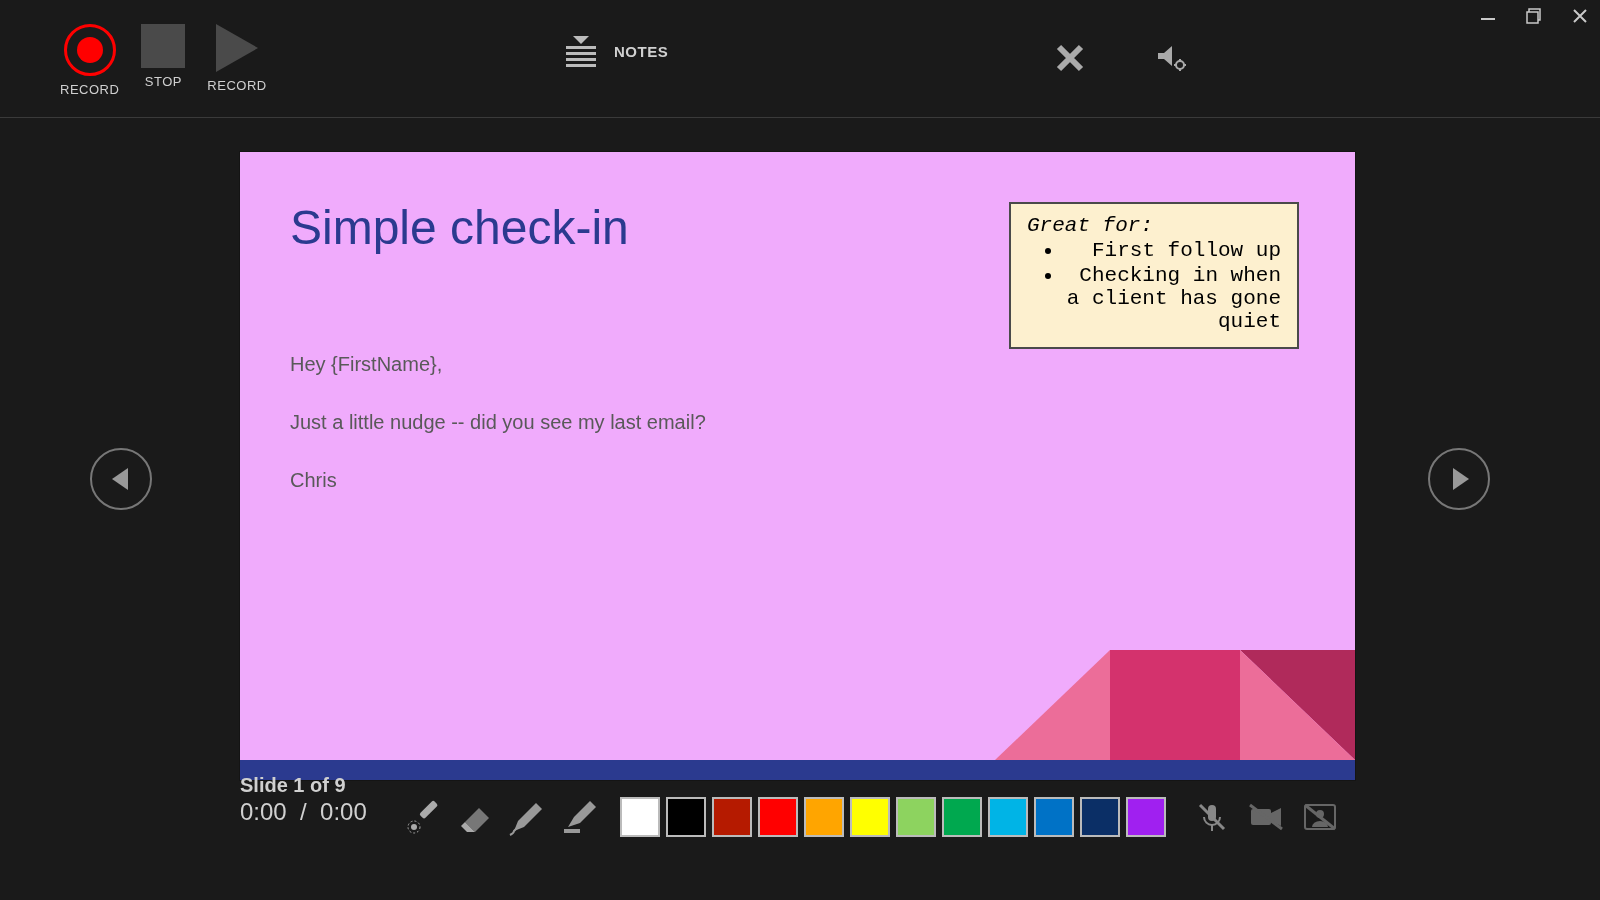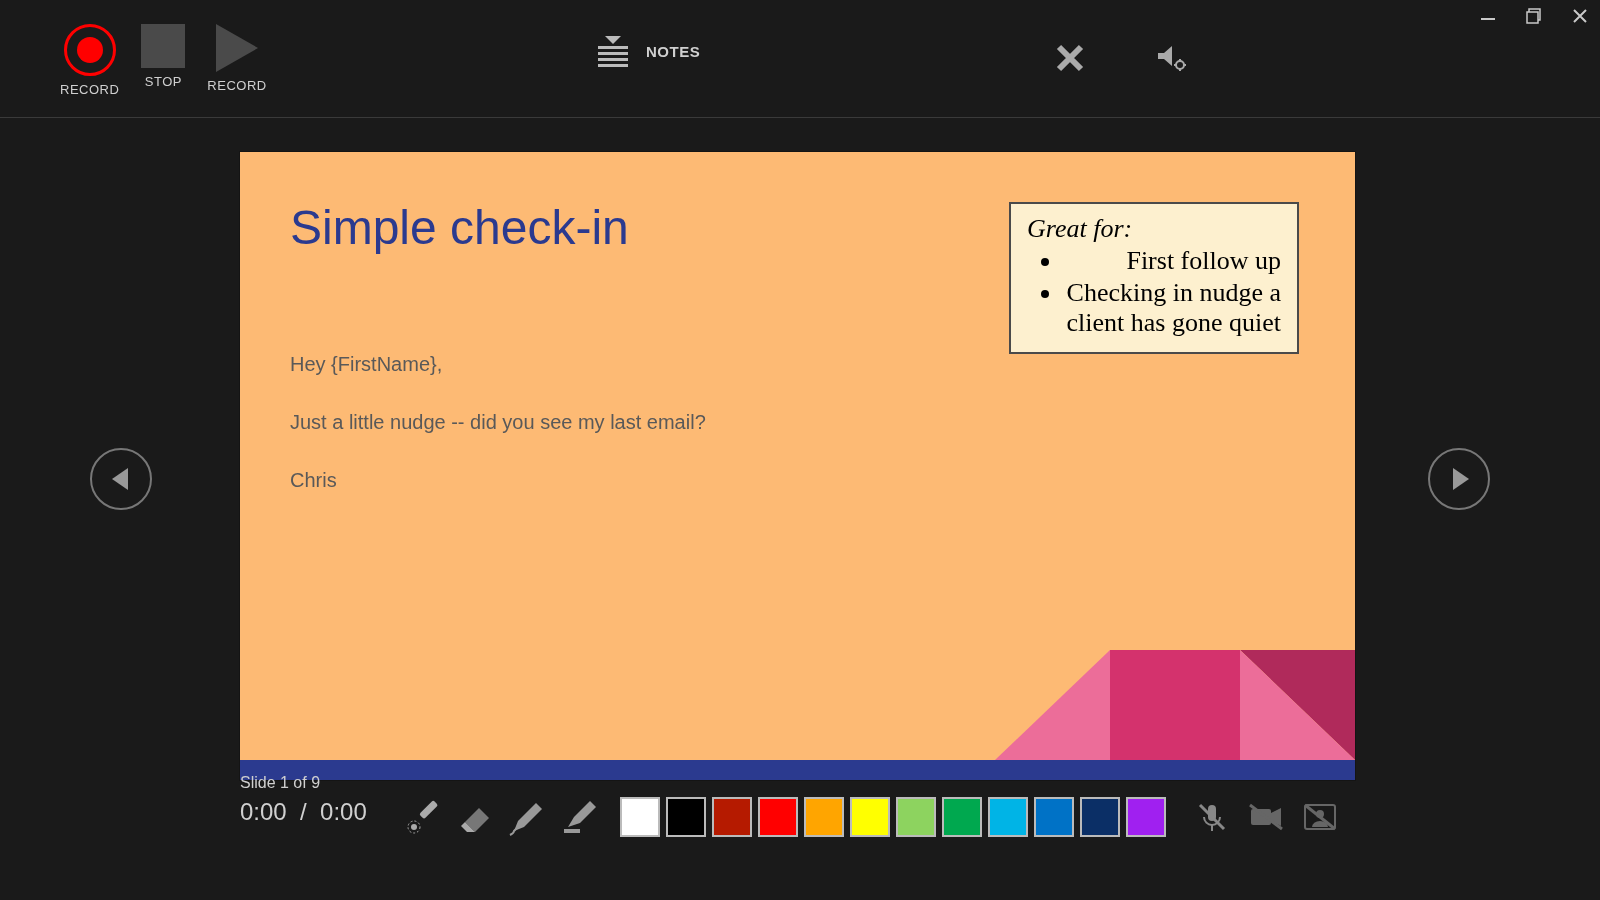--- a/index.html
+++ b/index.html
@@ -29,58 +29,58 @@
   .tool-label { color:#d0d0d0; font-size:13px; letter-spacing:.5px; }
   .rec-circle{
     width:52px;height:52px;border-radius:50%;border:3px solid #ff0000;
     display:flex;align-items:center;justify-content:center;
   }
   .rec-circle::after{content:"";width:26px;height:26px;border-radius:50%;background:#ff0000;}
   .stop-square{width:44px;height:44px;background:#4a4a4a;}
   .play-tri{width:0;height:0;border-left:42px solid #4a4a4a;border-top:24px solid transparent;border-bottom:24px solid transparent;}
   
   .notes-btn{
-    position:absolute; left:598px; top:36px;
+    position:absolute; left:566px; top:36px;
     display:flex; align-items:center; gap:18px; cursor:pointer;
   }
   .notes-icon{display:flex;flex-direction:column;align-items:center;gap:0;}
   .notes-caret{width:0;height:0;border-left:8px solid transparent;border-right:8px solid transparent;border-top:8px solid #bbb;margin-bottom:2px;}
   .notes-lines{display:flex;flex-direction:column;gap:3px;}
   .notes-lines span{display:block;width:30px;height:3px;background:#bbb;}
   .notes-label{color:#d0d0d0;font-size:15px;font-weight:600;letter-spacing:.5px;}
   
   .mid-icons{position:absolute;left:1050px;top:38px;display:flex;gap:62px;}
   .mid-icons .ic{width:40px;height:40px;cursor:pointer;display:flex;align-items:center;justify-content:center;}
   
   .stage{
     position:absolute; left:0; right:0; top:118px; bottom:116px;
   }
   .slide{
     position:absolute; left:240px; top:34px;
     width:1115px; height:628px;
-    background:#fdba74;
+    background:#f0abfc;
     box-shadow:0 0 0 1px rgba(0,0,0,.2);
     overflow:hidden;
   }
   .slide-title{
     position:absolute; left:50px; top:48px;
     font-size:48px; color:#2b3a8f; font-weight:400;
     font-family:Arial,sans-serif;
   }
   .body-text{
     position:absolute; left:50px; top:172px;
     color:#595959; font-size:20px; line-height:1.4;
     font-family:Arial,sans-serif;
   }
   .body-text p{margin-bottom:30px;margin-top:26px;}
   .callout{
     position:absolute; right:56px; top:50px; width:290px;
     background:#fdf0cf; border:2px solid #4a4a4a;
     padding:10px 16px 12px 16px;
-    color:#000; font-family:Liberation Serif, serif; font-size:26px;
+    color:#000; font-family:Liberation Mono, monospace; font-size:21px;
   }
   .callout-title{font-style:italic;}
   .callout ul{margin:2px 0 0 36px;}
   .callout li{margin:2px 0;text-align:right;}
   
   .deco{position:absolute;left:0;right:0;bottom:0;height:150px;pointer-events:none;}
   
   .nav-arrow{
     position:absolute; top:330px;
     width:62px;height:62px;border:2px solid #777;border-radius:50%;
@@ -90,21 +90,21 @@
   .nav-left{left:90px;}
   .nav-right{right:110px;}
   .arrow-l{width:0;height:0;border-right:16px solid #999;border-top:11px solid transparent;border-bottom:11px solid transparent;margin-left:-3px;}
   .arrow-r{width:0;height:0;border-left:16px solid #999;border-top:11px solid transparent;border-bottom:11px solid transparent;margin-right:-3px;}
   
   .bottom{
     position:absolute;left:0;right:0;bottom:55px;height:75px;
     padding-left:240px;
     display:flex;align-items:flex-start;
   }
-  .slide-count{color:#d0d0d0;font-size:16px;margin-top:4px;}
+  .slide-count{color:#d0d0d0;font-size:20px;margin-top:4px;font-weight:bold;}
   .timers{color:#d0d0d0;font-size:24px;margin-top:28px;position:absolute;left:240px;}
   .tool-row{
     position:absolute;left:402px;bottom:6px;
     display:flex;align-items:center;gap:8px;
   }
   .ink-tool{width:44px;height:44px;display:flex;align-items:center;justify-content:center;cursor:pointer;}
   .swatches{display:flex;gap:6px;margin-left:10px;}
   .swatch{width:40px;height:40px;border:2px solid #bbb;cursor:pointer;}
   .media-icons{display:flex;gap:14px;margin-left:18px;}
   .media-icons .mic{width:40px;height:40px;cursor:pointer;display:flex;align-items:center;justify-content:center;}
@@ -194,21 +194,21 @@
     <div class="slide-title">Simple check-in</div>
     <div class="body-text">
       <p>Hey {FirstName},</p>
       <p>Just a little nudge -- did you see my last email?</p>
       <p>Chris</p>
     </div>
     <div class="callout">
       <div class="callout-title">Great for:</div>
       <ul>
         <li>First follow up</li>
-        <li>Checking in nudge a client has gone quiet</li>
+        <li>Checking in when a client has gone quiet</li>
       </ul>
     </div>
 
     <svg class="deco" viewBox="0 0 1115 150" preserveAspectRatio="none">
       <rect x="0" y="130" width="1115" height="20" fill="#2b3a8f"></rect>
       <polygon points="755,130 870,20 985,130" fill="#ec6d99"></polygon>
       <rect x="870" y="20" width="130" height="110" fill="#d4326d"></rect>
       <polygon points="1000,20 1115,20 1115,130" fill="#b02a5b"></polygon>
       <polygon points="1000,20 1000,130 1115,130" fill="#ec6d99"></polygon>
     </svg>

